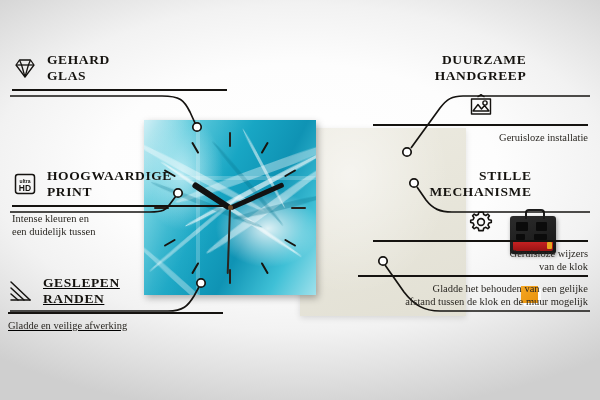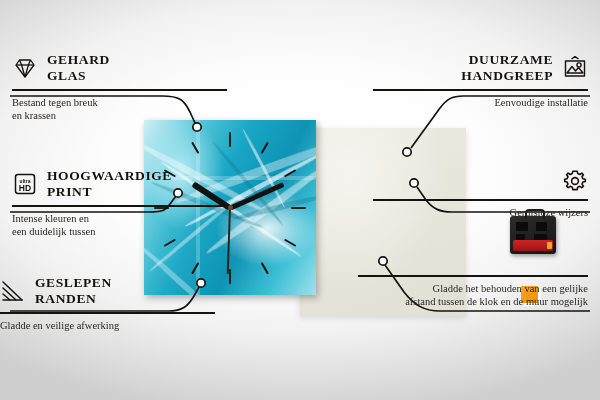--- a/index.html
+++ b/index.html
@@ -88,21 +88,21 @@
     text-transform:uppercase;
   }
   .callout .rule{height:1.6px;background:#151310;margin-top:5px;}
   .callout .desc{
     font-family:"Liberation Serif", serif;
     font-size:10.5px;line-height:13.5px;color:#2a2722;margin-top:5px;
   }
   .callout.left .head{justify-content:flex-start;}
   .callout.left .titles{text-align:left;}
   .callout.left .desc{text-align:left;}
-  .callout.right .head{justify-content:flex-end;}
+  .callout.right .head{justify-content:flex-end;flex-direction:column;}
   .callout.right .titles{text-align:right;}
   .callout.right .desc{text-align:right;}
   .ico{width:26px;height:26px;flex:0 0 26px;display:block;}
   .ico svg{display:block;width:26px;height:26px;}
   
   #wires{position:absolute;left:0;top:0;width:600px;height:400px;pointer-events:none;}
 </style>
 </head>
 <body>
 
@@ -214,24 +214,20 @@
               <path d="M18.5 5 L16.4 10 L13 22"></path>
         </g>
           </svg>
       </span>
       <div class="titles">
         <div>GEHARD</div>
         <div>GLAS</div>
       </div>
     </div>
     <div class="rule"></div>
-    <div class="desc">
-      <div>Bestand tegen breuk</div>
-      <div>en krassen</div>
-    </div>
   </div>
 
   <div class="callout left" style="left:12px;top:168px;">
     <div class="head">
       <span class="ico">
         <svg viewBox="0 0 26 26">
           <rect x="3.5" y="3.5" width="19" height="19" rx="2.4" fill="none" stroke="#151310" stroke-width="1.5"></rect>
           <text x="13" y="12" text-anchor="middle" font-family="Liberation Sans, sans-serif" font-size="5" font-weight="bold" fill="#151310">ultra</text>
           <text x="13" y="20" text-anchor="middle" font-family="Liberation Sans, sans-serif" font-size="8.5" font-weight="bold" fill="#151310">HD</text>
         </svg>
@@ -241,21 +237,21 @@
         <div>PRINT</div>
       </div>
     </div>
     <div class="rule"></div>
     <div class="desc">
       <div>Intense kleuren en</div>
       <div>een duidelijk tussen</div>
     </div>
   </div>
 
-  <div class="callout left" style="left:0;top:275px;">
+  <div class="callout left" style="left:8px;top:275px;text-decoration:underline;">
     <div class="head">
       <span class="ico">
         <svg viewBox="0 0 26 26">
             <g stroke="#151310" stroke-width="1.5" stroke-linecap="round">
           <line x1="3" y1="4" x2="22" y2="22"></line>
           <line x1="3" y1="10" x2="16" y2="22"></line>
           <line x1="3" y1="16" x2="10" y2="22"></line>
           <line x1="3" y1="22" x2="22" y2="22"></line>
         </g>
           </svg>
@@ -283,38 +279,43 @@
           <path d="M9.5 4 L13 1.6 L16.5 4"></path>
           <rect x="3.5" y="6" width="19" height="15"></rect>
           <path d="M5 18 L10 11.5 L13.5 16 L16.5 12.5 L21 18 Z"></path>
           <circle cx="17" cy="10" r="2.1"></circle>
         </g>
           </svg>
       </span>
     </div>
     <div class="rule"></div>
     <div class="desc">
-      <div>Eenvoudige installatie</div>
+      <div>Geruisloze installatie</div>
     </div>
   </div>
 
   <div class="callout right" style="left:373px;top:168px;">
     <div class="head">
+      <div class="titles">
+        <div>STILLE</div>
+        <div>MECHANISME</div>
+      </div>
       <span class="ico">
         <svg viewBox="0 0 26 26">
             <g fill="none" stroke="#151310" stroke-width="1.6" stroke-linejoin="round">
           <path d="M13 3.2 l2.2 0 0.5 2.4 2.1 0.9 2-1.4 1.6 1.6 -1.4 2 0.9 2.1 2.4 0.5 0 2.2 -2.4 0.5 -0.9 2.1 1.4 2 -1.6 1.6 -2-1.4 -2.1 0.9 -0.5 2.4 -2.2 0 -2.2 0 -0.5-2.4 -2.1-0.9 -2 1.4 -1.6-1.6 1.4-2 -0.9-2.1 -2.4-0.5 0-2.2 2.4-0.5 0.9-2.1 -1.4-2 1.6-1.6 2 1.4 2.1-0.9 0.5-2.4 z"></path>
           <circle cx="13" cy="13" r="3.4"></circle>
         </g>
           </svg>
       </span>
     </div>
     <div class="rule"></div>
     <div class="desc">
       <div>Geruisloze wijzers</div>
+      <div>van de klok</div>
     </div>
   </div>
 
   <div class="callout right" style="left:358px;top:270px;width:230px;">
     <div class="rule"></div>
     <div class="desc">
       <div>Gladde het behouden van een gelijke</div>
       <div>afstand tussen de klok en de muur mogelijk</div>
     </div>
   </div>

